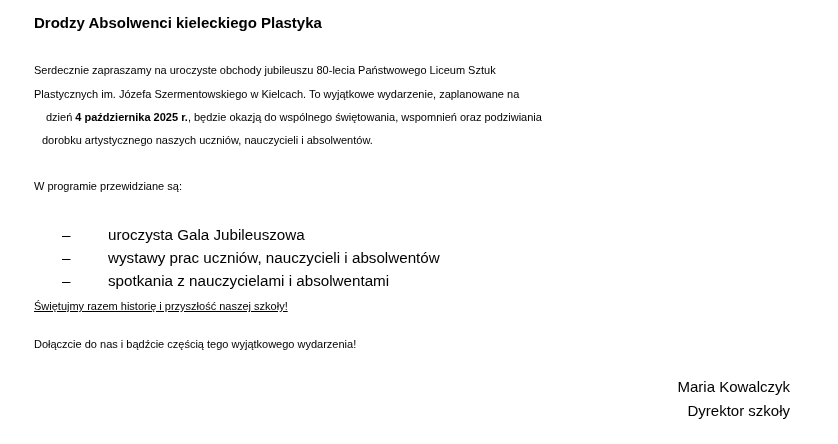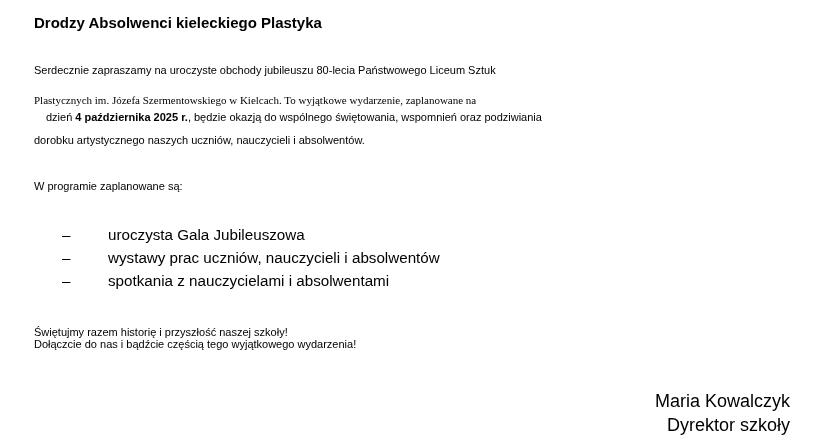--- a/index.html
+++ b/index.html
@@ -26,66 +26,65 @@
       position: absolute;
       left: 34px;
       font-size: 11px;
       line-height: 20px;
       white-space: nowrap;
       letter-spacing: 0px;
     }
     .bold { font-weight: bold; }
     .title { top: 13px; font-size: 15px; }
     .p1 { top: 60px; }
-    .p2 { top: 90px; font-family: Liberation Serif, serif; }
+    .p2 { top: 84px; }
     .p3 { top: 107px; margin-left: 12px; }
-    .p4 { top: 130px; }
+    .p4 { top: 130px; margin-left: 8px; }
     .prog { top: 176px; }
     .list-item {
       position: absolute;
       left: 62px;
       font-size: 15.2px;
       line-height: 20px;
       white-space: nowrap;
       margin-top: 26px;
     }
     .list-item .dash {
       display: inline-block;
       width: 46px;
     }
     .li1 { top: 199px; }
     .li2 { top: 222px; }
     .li3 { top: 245px; }
     .li4 { top: 268px; }
-    .c1 { top: 322px; }
+    .c1 { top: 296px; text-decoration: underline; }
     .c2 { top: 334px; }
     .sign {
       position: absolute;
       right: 48px;
       text-align: center;
-      font-size: 18px;
+      font-size: 15px;
       line-height: 20px;
       white-space: nowrap;
-      margin-top: 14px;
     }
     .s1 { top: 377px; }
     .s2 { top: 401px; }
   </style>
 </head>
 <body>
 
 <div class="doc">
   <div class="line title bold">Drodzy Absolwenci kieleckiego Plastyka</div>
 
   <div class="line p1">Serdecznie zapraszamy na uroczyste obchody jubileuszu 80-lecia Państwowego Liceum Sztuk</div>
   <div class="line p2">Plastycznych im. Józefa Szermentowskiego w Kielcach. To wyjątkowe wydarzenie, zaplanowane na</div>
   <div class="line p3"><span>dzień </span><span class="bold">4 października 2025 r.</span><span>, będzie okazją do wspólnego świętowania, wspomnień oraz podziwiania</span></div>
   <div class="line p4">dorobku artystycznego naszych uczniów, nauczycieli i absolwentów.</div>
 
-  <div class="line prog">W programie zaplanowane są:</div>
+  <div class="line prog">W programie przewidziane są:</div>
 
   <div class="list-item li1"><span class="dash">–</span><span>uroczysta Gala Jubileuszowa</span></div>
   <div class="list-item li3"><span class="dash">–</span><span>spotkania z nauczycielami i absolwentami</span></div>
   <div class="list-item li2"><span class="dash">–</span><span>wystawy prac uczniów, nauczycieli i absolwentów</span></div>
 
   <div class="line c1">Świętujmy razem historię i przyszłość naszej szkoły!</div>
   <div class="line c2">Dołączcie do nas i bądźcie częścią tego wyjątkowego wydarzenia!</div>
 
   <div class="sign s1">Maria Kowalczyk</div>
   <div class="sign s2">Dyrektor szkoły</div>

